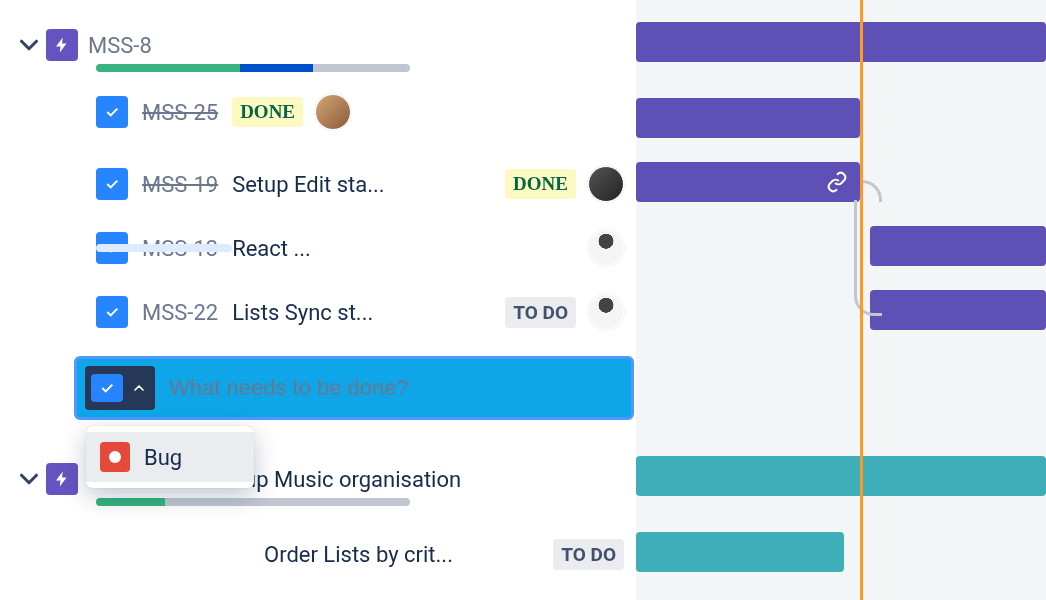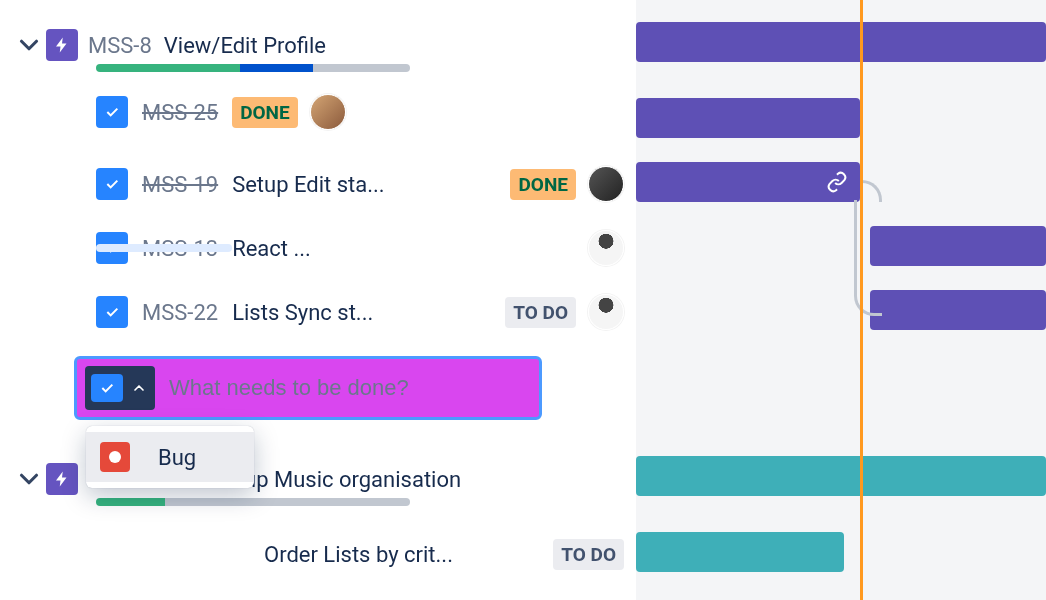--- a/index.html
+++ b/index.html
@@ -23,36 +23,36 @@
   .p-todo { background:#C1C7D0; }
 
   
   .child-row { position: absolute; left: 0; width: 636px; height: 64px; display: flex; align-items: center; padding-left: 96px; }
   .task-icon { width: 32px; height: 32px; border-radius: 4px; background:#2684FF; display:flex; align-items:center; justify-content:center; margin-right: 14px; flex:0 0 32px; }
   .task-icon svg { width:16px; height:16px; stroke:#fff; stroke-width:3; fill:none; }
   .child-key { color:#6B778C; margin-right:14px; white-space:nowrap; }
   .child-key.strike { text-decoration: line-through; }
   .child-title { color:#172B4D; white-space:nowrap; overflow:hidden; text-overflow:ellipsis; flex:1; margin-right:10px; }
   .status { font-size:19px; font-weight:700; padding:4px 8px; border-radius:4px; white-space:nowrap; margin-right:12px; }
-  .status.done { background:#fdba74; color:#006644; }
+  .status.done { background:#fef9c3; color:#006644;font-family:Liberation Serif, serif; }
   .status.progress { background:#DEEBFF; color:#0747A6; }
   .status.todo { background:#EBECF0; color:#42526E; }
   .avatar { width:36px; height:36px; border-radius:50%; background:#ccc; flex:0 0 36px; margin-right:12px; border:1px solid #fff; box-shadow:0 0 0 1px rgba(0,0,0,.05); overflow:hidden; }
 
   
-  .create-row { position: absolute; left: 74px; width: 468px; height: 64px; border: 3px solid #4C9AFF; border-radius: 6px; display:flex; align-items:center; background:#d946ef; }
+  .create-row { position: absolute; left: 74px; width: 560px; height: 64px; border: 3px solid #4C9AFF; border-radius: 6px; display:flex; align-items:center; background:#0ea5e9; }
   .type-picker { background:#253858; border-radius:4px; height:44px; margin-left:8px; display:flex; align-items:center; padding:0 8px 0 6px; gap:8px; cursor:pointer; }
   .type-picker .task-icon { margin:0; width:28px; height:28px; }
   .type-picker .chev-up svg { width:16px; height:16px; }
   .create-input { border:none; outline:none; font-size:22px; color:#172B4D; margin-left:14px; flex:1; background:transparent; }
   .create-input::placeholder { color:#6B778C; }
 
   
   .dropdown { position:absolute; left:86px; top:426px; width:168px; background:#fff; border-radius:6px; box-shadow: 0 8px 24px rgba(9,30,66,.25), 0 0 1px rgba(9,30,66,.3); padding:6px 0; z-index:50; }
-  .dd-item { display:flex; align-items:center; height:50px; padding:0 14px; gap:28px; cursor:pointer; }
+  .dd-item { display:flex; align-items:center; height:50px; padding:0 14px; gap:14px; cursor:pointer; }
   .dd-item.sel { background:#EBECF0; }
   .dd-icon { width:30px; height:30px; border-radius:4px; display:flex; align-items:center; justify-content:center; }
   .dd-bug { background:#E5493A; }
   .dd-bug::after { content:""; width:12px; height:12px; border-radius:50%; background:#fff; }
   .dd-story { background:#63BA3C; }
   .dd-story svg { width:14px; height:14px; fill:#fff; }
 
   
   .bar { position:absolute; height:40px; border-radius:4px; }
   .bar.purple { background:#5E50B5; }
@@ -74,21 +74,20 @@
         <svg viewBox="0 0 24 24">
             <path d="M6 9l6 6 6-6" stroke="#344563" stroke-width="2.5" fill="none" stroke-linecap="round" stroke-linejoin="round"></path>
           </svg>
       </span>
       <span class="epic-icon">
         <svg viewBox="0 0 24 24">
             <path d="M13 2L4 14h6l-1 8 9-12h-6l1-8z"></path>
           </svg>
       </span>
       <span class="epic-key">MSS-8</span>
-      <span class="epic-title">View/Edit Profile</span>
     </div>
     <div class="progress" style="top:64px; width:314px">
       <div class="p-done" style="width:46%"></div>
       <div class="p-prog" style="width:23%"></div>
       <div class="p-todo" style="width:31%"></div>
     </div>
 
     <div class="child-row" style="top:80px">
       <span class="task-icon">
           <svg viewBox="0 0 24 24">

